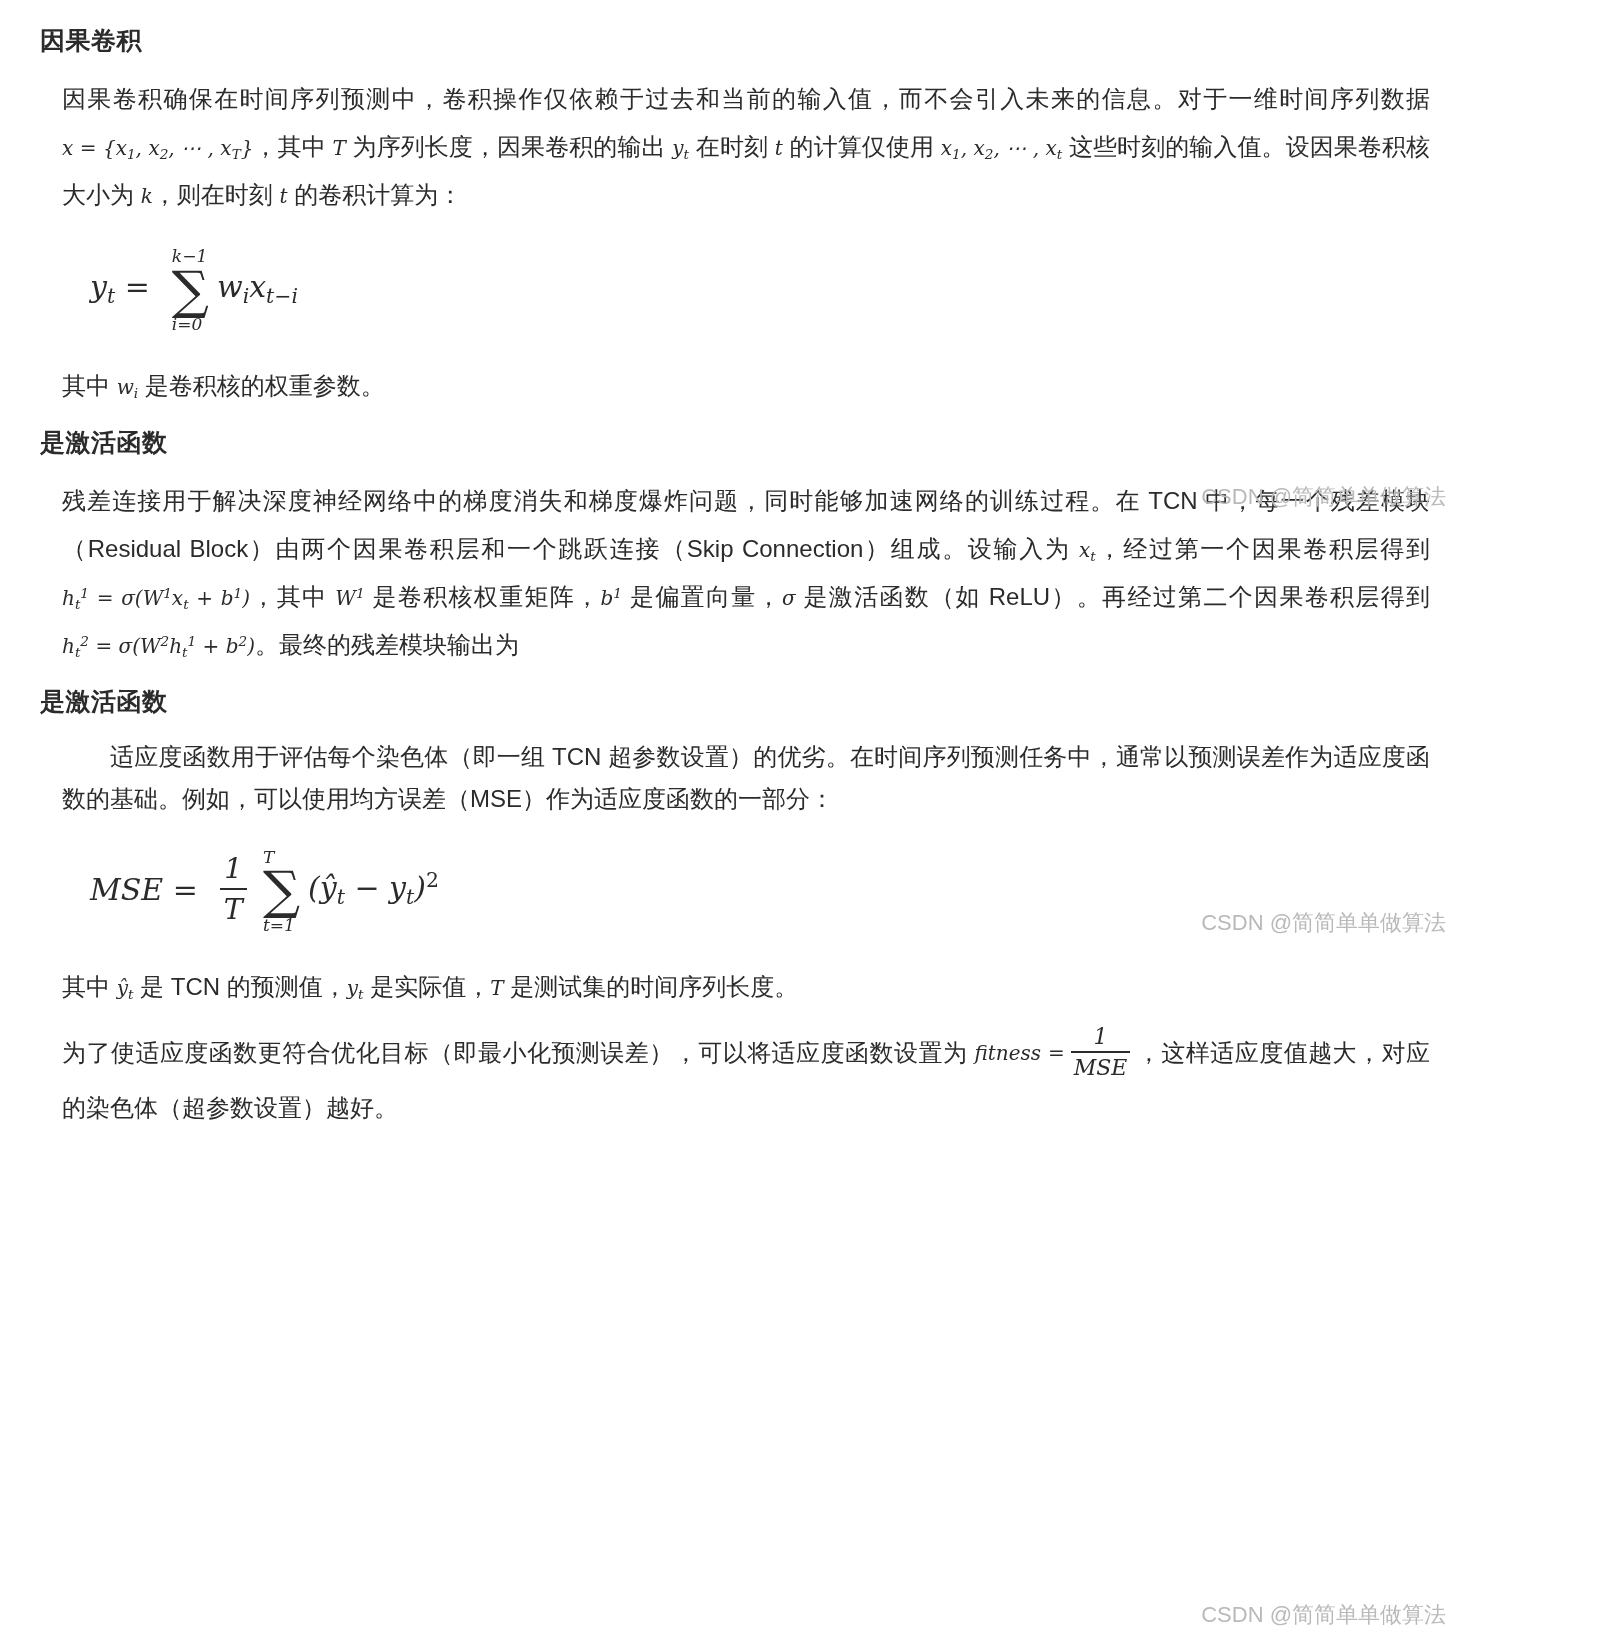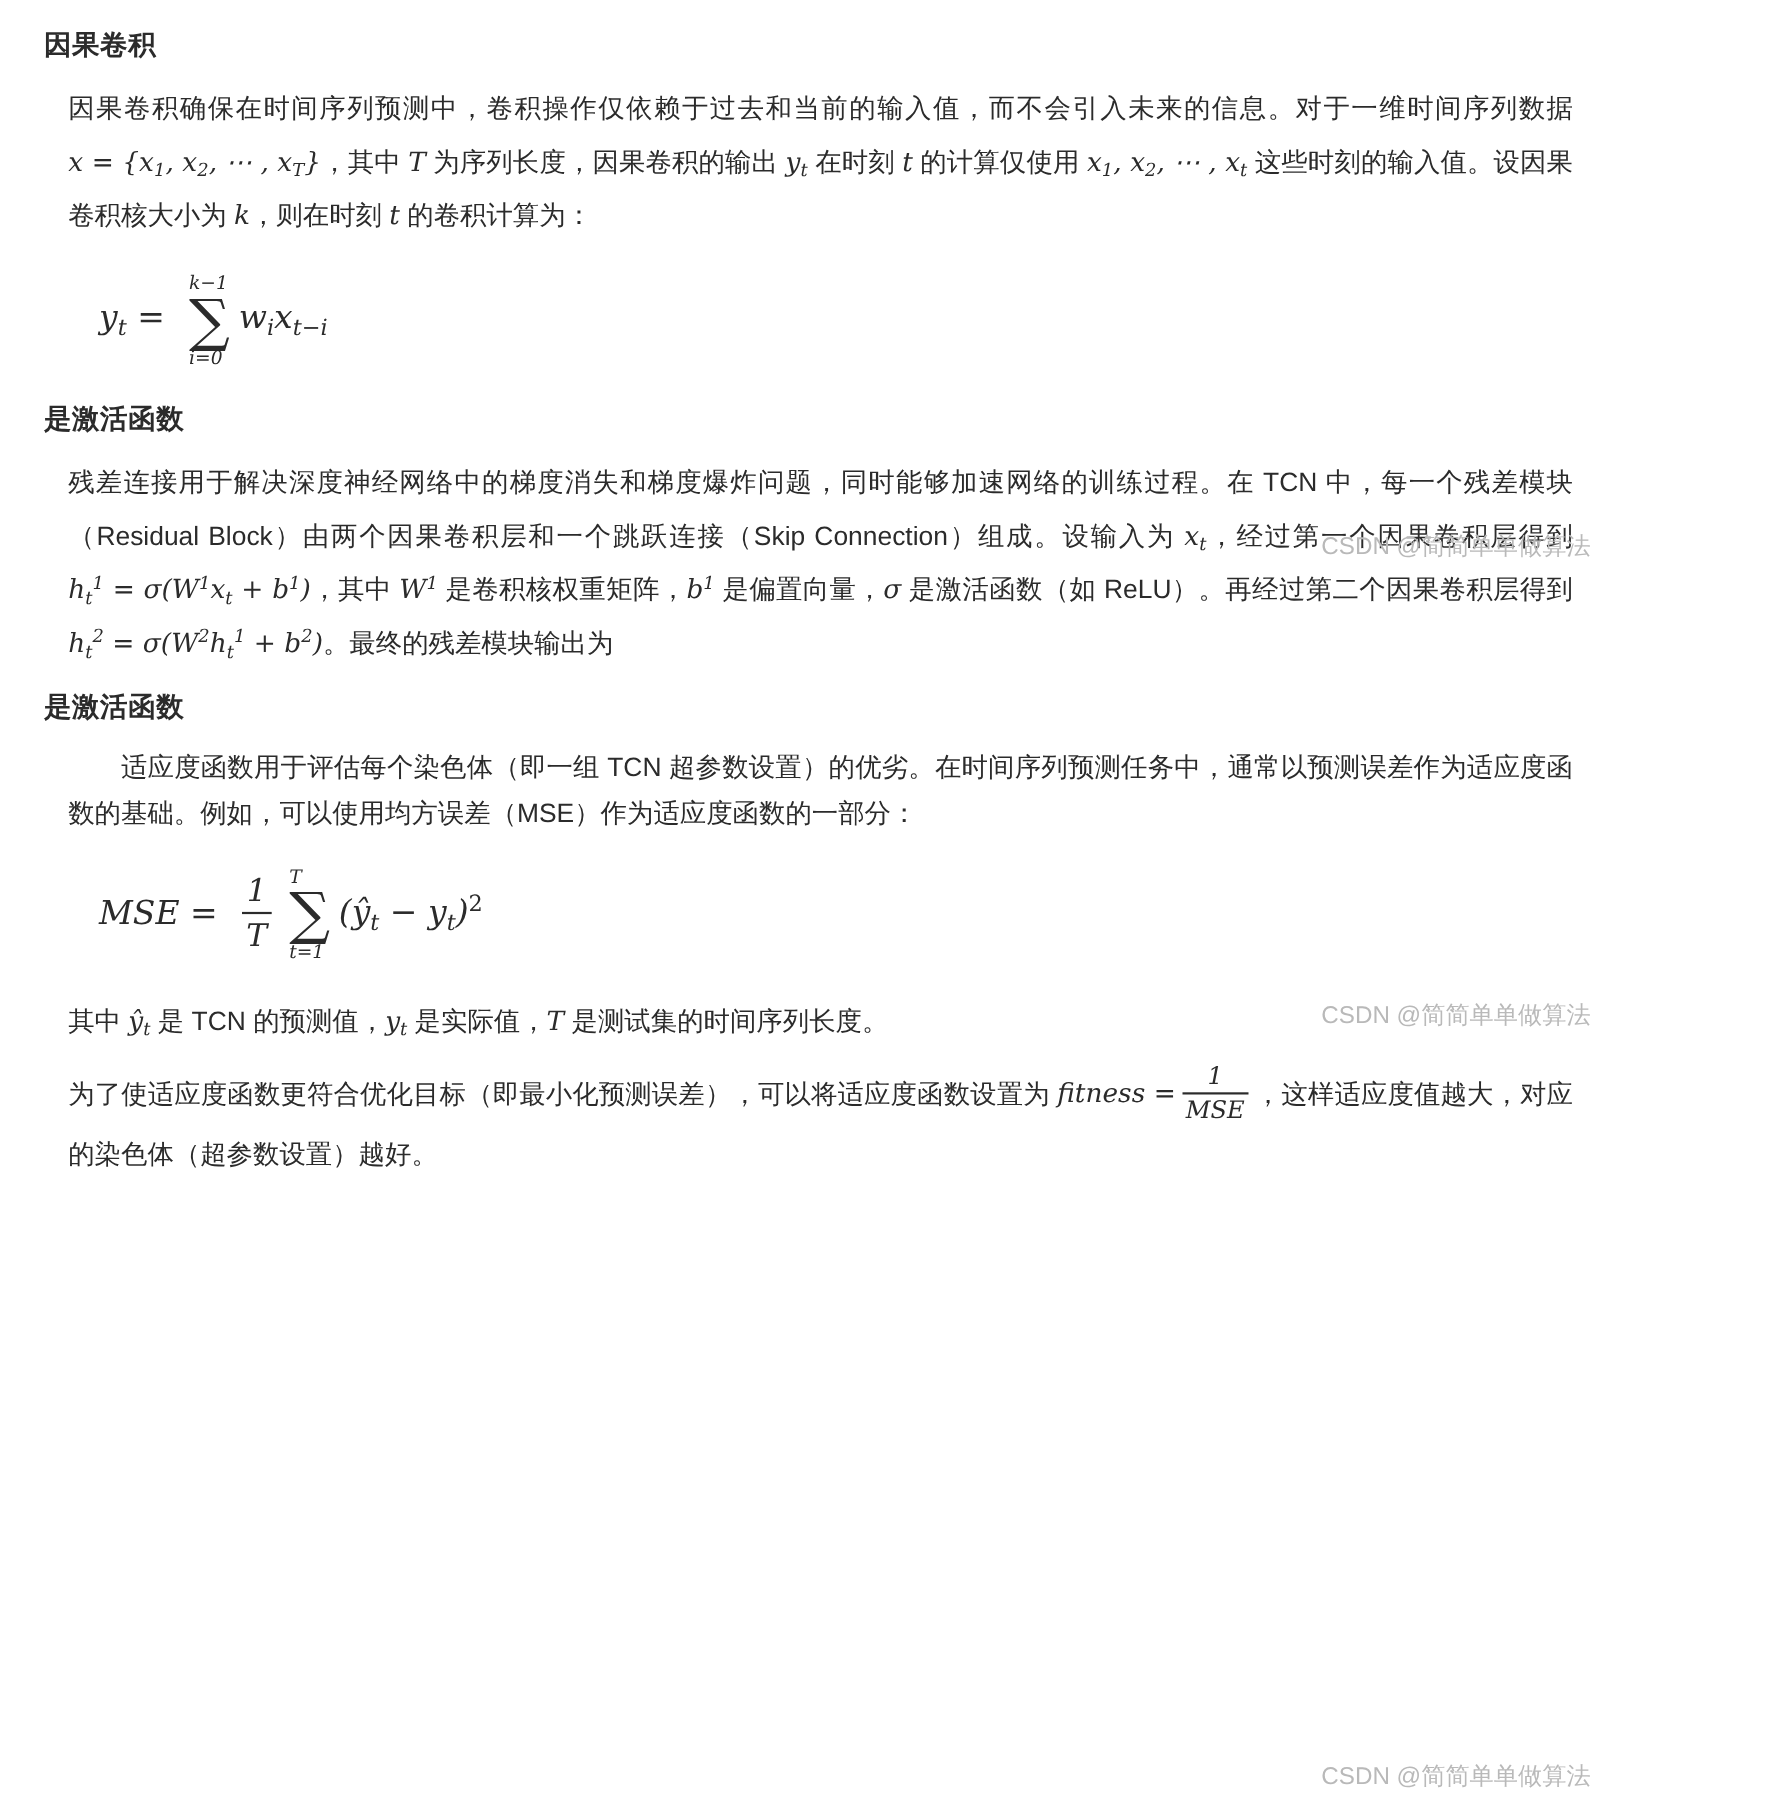--- a/index.html
+++ b/index.html
@@ -40,21 +40,21 @@
     padding-right: 18px;
   }
   .para.indent { text-indent: 2em; }
 
   .tight { line-height: 1.75; }
 
   
   .m {
     font-family: "DejaVu Serif", "Liberation Serif", serif;
     font-style: italic;
-    font-size: 24px;
+    font-size: 20px;
     white-space: nowrap;
     margin-top: 12px;
   }
   .m .up { font-style: normal; }
   sub, sup {
     font-size: 0.68em;
     font-style: italic;
   }
   sub { vertical-align: -0.3em; }
   sup { vertical-align: 0.55em; }
@@ -154,20 +154,23 @@
   <div class="eq-block">
     <span class="lhs"><i>y</i><sub>t</sub> <span style="font-style:normal">=</span></span>
     <span class="sum">
       <span class="lim">k−1</span>
       <span class="sig">∑</span>
       <span class="lim">i=0</span>
     </span>
     <span><i>w</i><sub>i</sub><i>x</i><sub>t−i</sub></span>
   </div>
 
+  <p class="para">
+    <span>其中 </span><span class="m"><i>w</i><sub>i</sub></span><span> 是卷积核的权重参数。</span>
+  </p>
 
   <h3 class="section-title">是激活函数</h3>
 
   <p class="para">
     <span>残差连接用于解决深度神经网络中的梯度消失和梯度爆炸问题，同时能够加速网络的训练过程。在 TCN 中，每一个残差模块（Residual Block）由两个因果卷积层和一个跳跃连接（Skip Connection）组成。设输入为 </span><span class="m"><i>x</i><sub>t</sub></span><span>，经过第一个因果卷积层得到 </span><span class="m"><i>h</i><sub>t</sub><sup>1</sup> <span class="up">=</span> <i>σ</i>(<i>W</i><sup>1</sup><i>x</i><sub>t</sub> <span class="up">+</span> <i>b</i><sup>1</sup>)</span><span>，其中 </span><span class="m"><i>W</i><sup>1</sup></span><span> 是卷积核权重矩阵，</span><span class="m"><i>b</i><sup>1</sup></span><span> 是偏置向量，</span><span class="m"><i>σ</i></span><span> 是激活函数（如 ReLU）。再经过第二个因果卷积层得到 </span><span class="m"><i>h</i><sub>t</sub><sup>2</sup> <span class="up">=</span> <i>σ</i>(<i>W</i><sup>2</sup><i>h</i><sub>t</sub><sup>1</sup> <span class="up">+</span> <i>b</i><sup>2</sup>)</span><span>。最终的残差模块输出为 </span>
   </p>
 
 
   <h3 class="section-title">是激活函数</h3>
 

